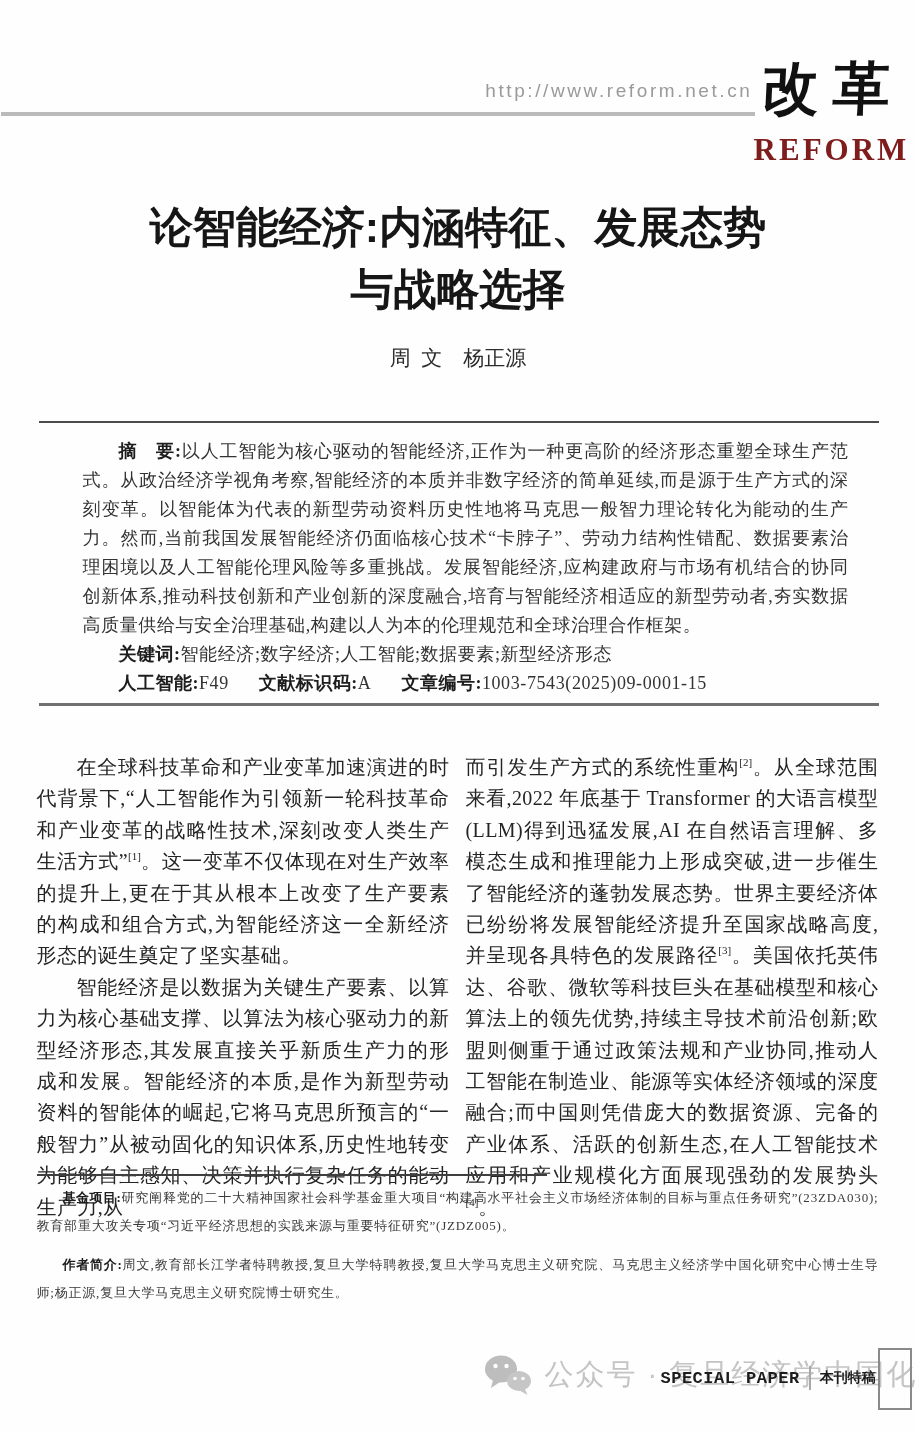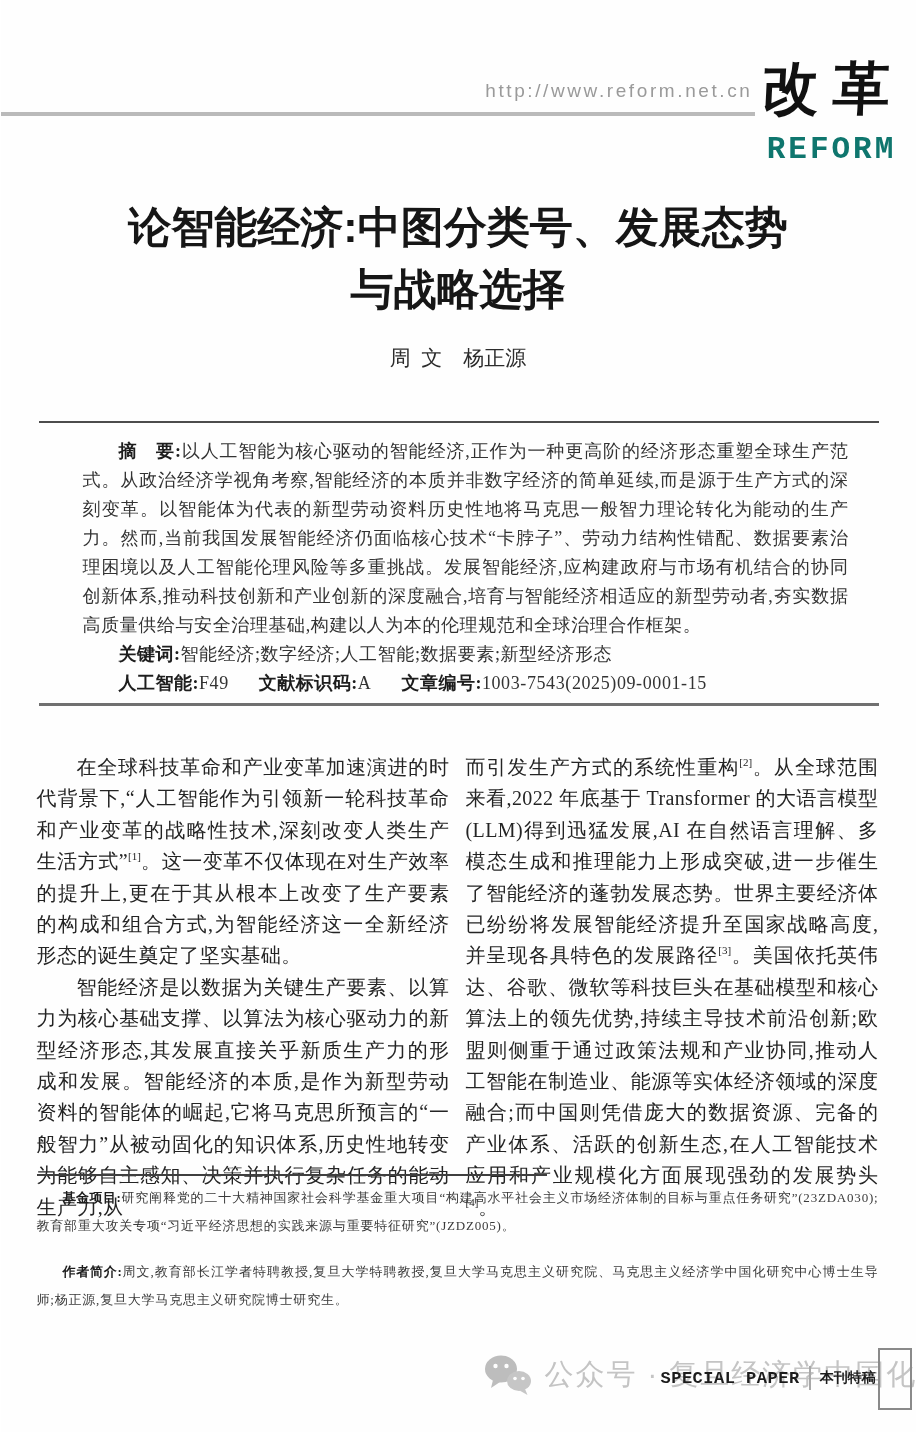--- a/index.html
+++ b/index.html
@@ -48,25 +48,25 @@
     white-space: nowrap;
     line-height: 1.4;
     transform: skewX(-3deg);
   }
   .journal-logo-en {
     position: absolute;
     top: 132px;
     left: 752px;
     width: 158px;
     text-align: center;
-    font-family: Liberation Mono, monospace;
+    font-family: Liberation Serif, serif;
     font-weight: bold;
     font-size: 31px;
     letter-spacing: 3px;
-    color: #0f766e;
+    color: #7f1d1d;
   }
   
   .article-title {
     position: absolute;
     top: 196px;
     left: 0;
     width: 100%;
     text-align: center;
     font-family: "Liberation Sans", "DejaVu Sans", sans-serif;
     font-weight: 900;
@@ -159,21 +159,21 @@
     top: 1184px;
     left: 36px;
     width: 842px;
     font-size: 13px;
     line-height: 28px;
     letter-spacing: 0.8px;
     text-align: justify;
     color: #3a3a3a;
   }
   .footnotes p { text-indent: 2em; }
-  .footnotes p + p { margin-top: 18px; }
+  .footnotes p + p { margin-top: 11px; }
   
   .footer-text {
     position: absolute;
     top: 1366px;
     left: 660px;
     display: flex;
     align-items: center;
     z-index: 2;
   }
   .footer-en {
@@ -227,21 +227,21 @@
 <body>
 
 <div class="page">
 
   <div class="journal-url">http://www.reform.net.cn</div>
   <div class="header-rule"></div>
   <div class="journal-logo">改革</div>
   <div class="journal-logo-en">REFORM</div>
 
   <div class="article-title">
-    <div>论智能经济:中图分类号、发展态势</div>
+    <div>论智能经济:内涵特征、发展态势</div>
     <div>与战略选择</div>
   </div>
   <div class="article-authors">周  文    杨正源</div>
 
   <div class="rule-top"></div>
   <div class="abstract-block">
     <p><span class="inline-label">摘　要:</span><span>以人工智能为核心驱动的智能经济,正作为一种更高阶的经济形态重塑全球生产范式。从政治经济学视角考察,智能经济的本质并非数字经济的简单延续,而是源于生产方式的深刻变革。以智能体为代表的新型劳动资料历史性地将马克思一般智力理论转化为能动的生产力。然而,当前我国发展智能经济仍面临核心技术“卡脖子”、劳动力结构性错配、数据要素治理困境以及人工智能伦理风险等多重挑战。发展智能经济,应构建政府与市场有机结合的协同创新体系,推动科技创新和产业创新的深度融合,培育与智能经济相适应的新型劳动者,夯实数据高质量供给与安全治理基础,构建以人为本的伦理规范和全球治理合作框架。</span></p>
     <p><span class="inline-label">关键词:</span><span>智能经济;数字经济;人工智能;数据要素;新型经济形态</span></p>
     <p><span class="inline-label">人工智能:</span><span>F49</span><span class="meta-gap"></span><span class="inline-label">文献标识码:</span><span>A</span><span class="meta-gap"></span><span class="inline-label">文章编号:</span><span>1003-7543(2025)09-0001-15</span></p>
   </div>

